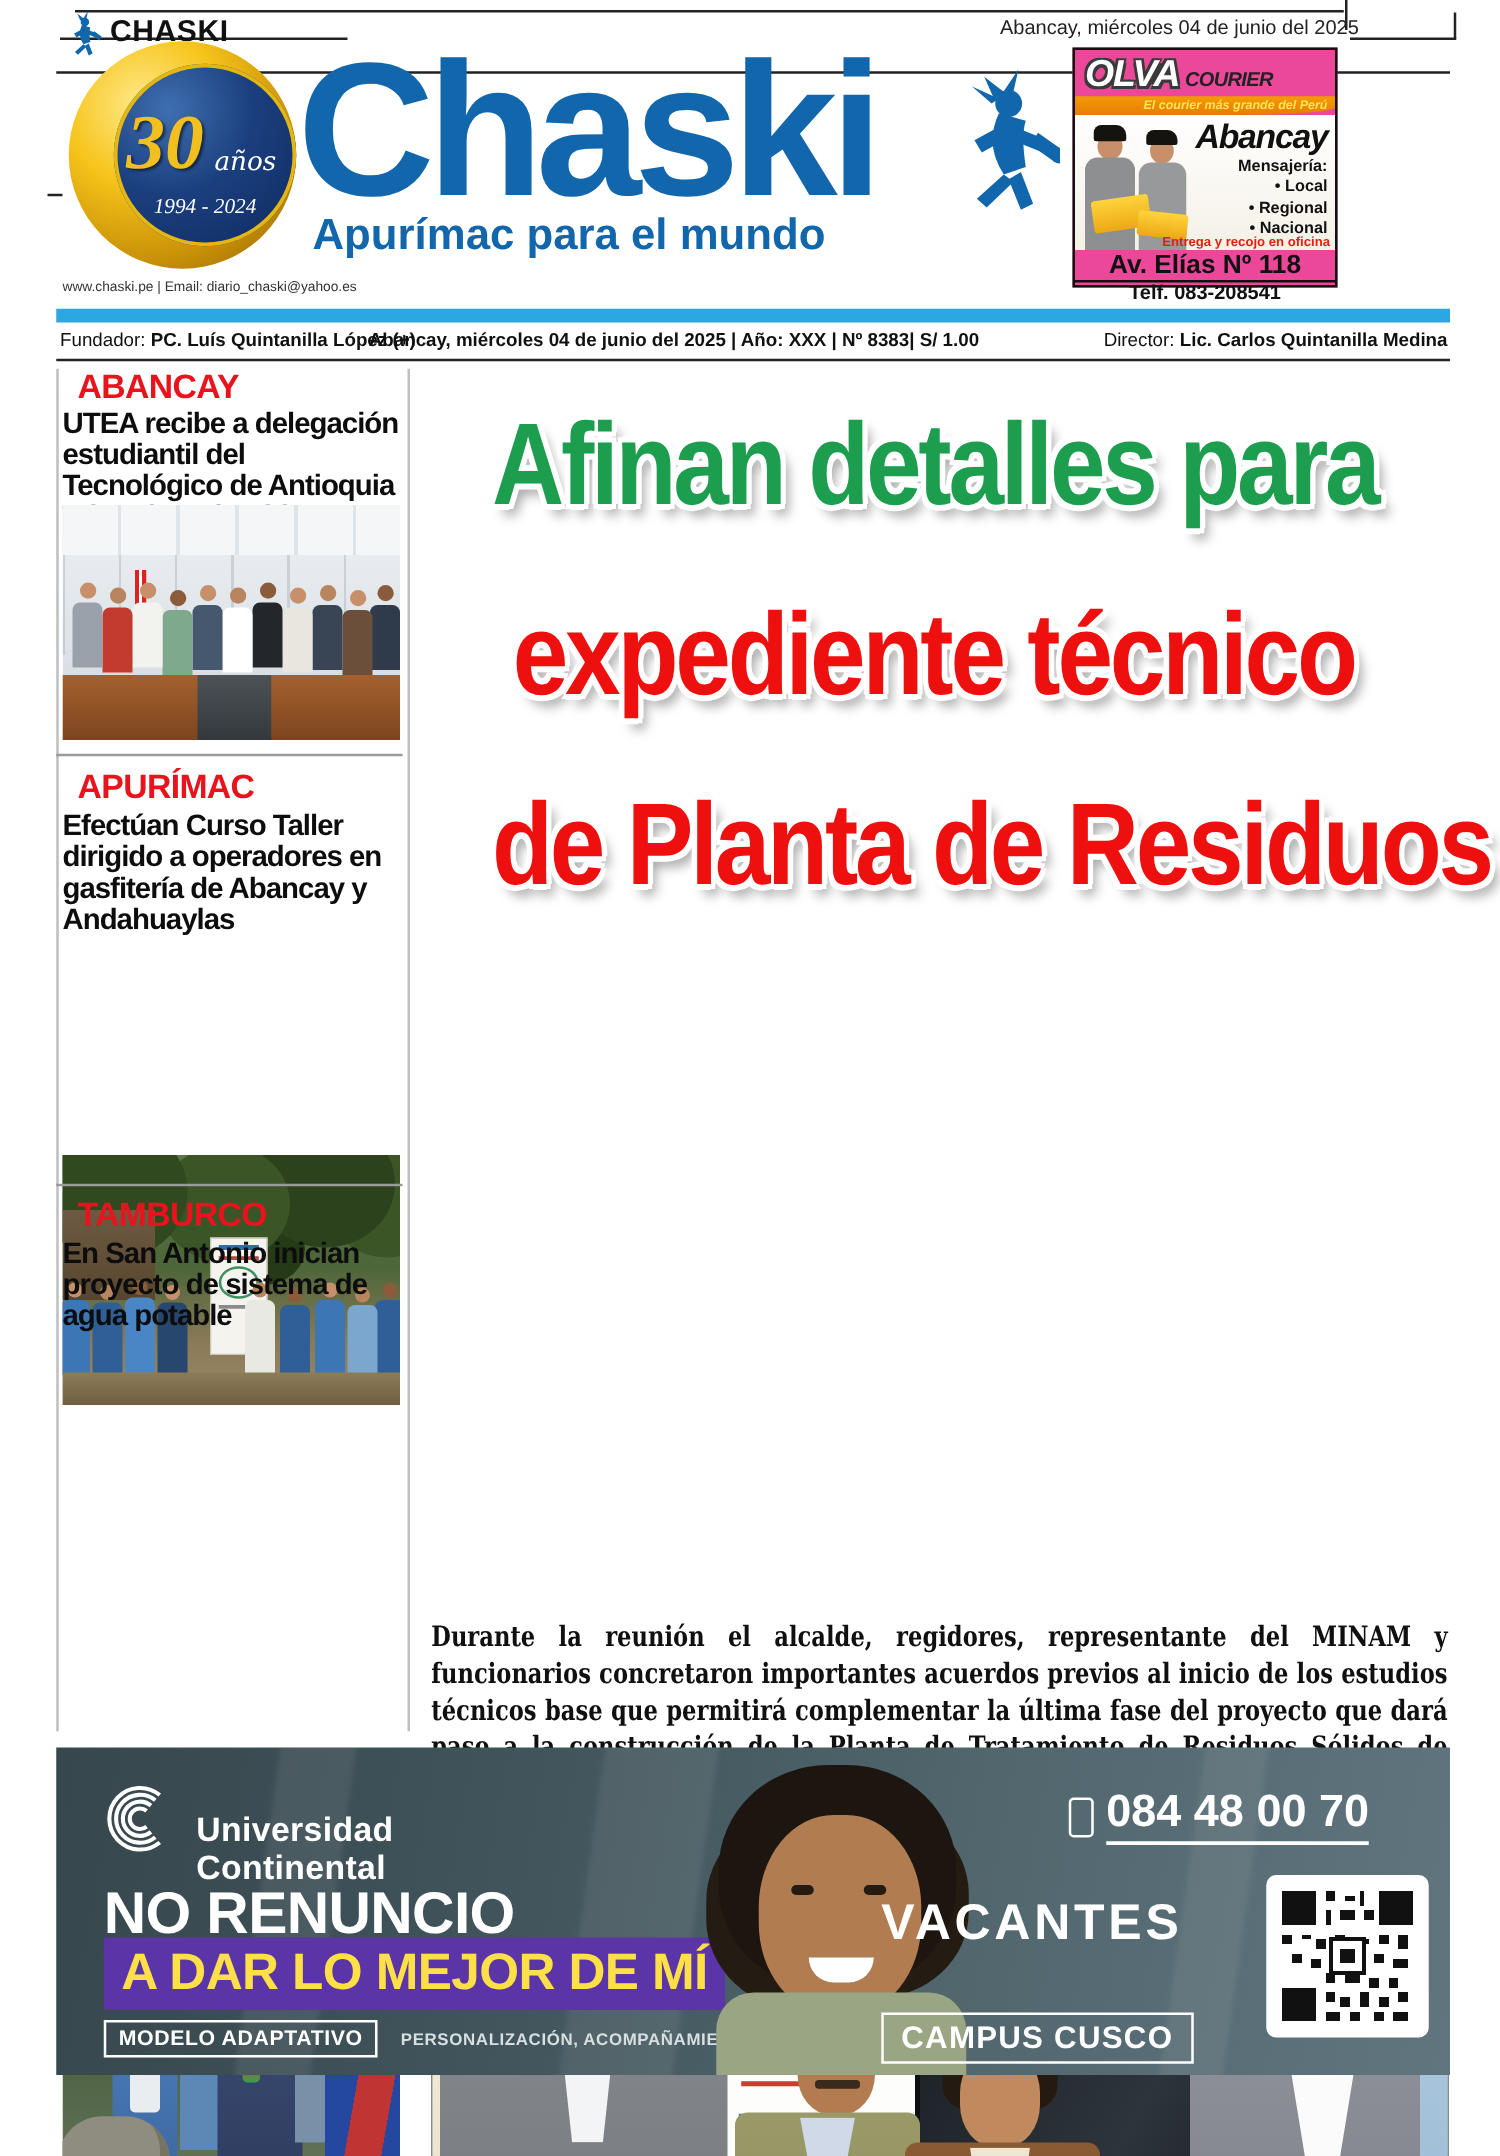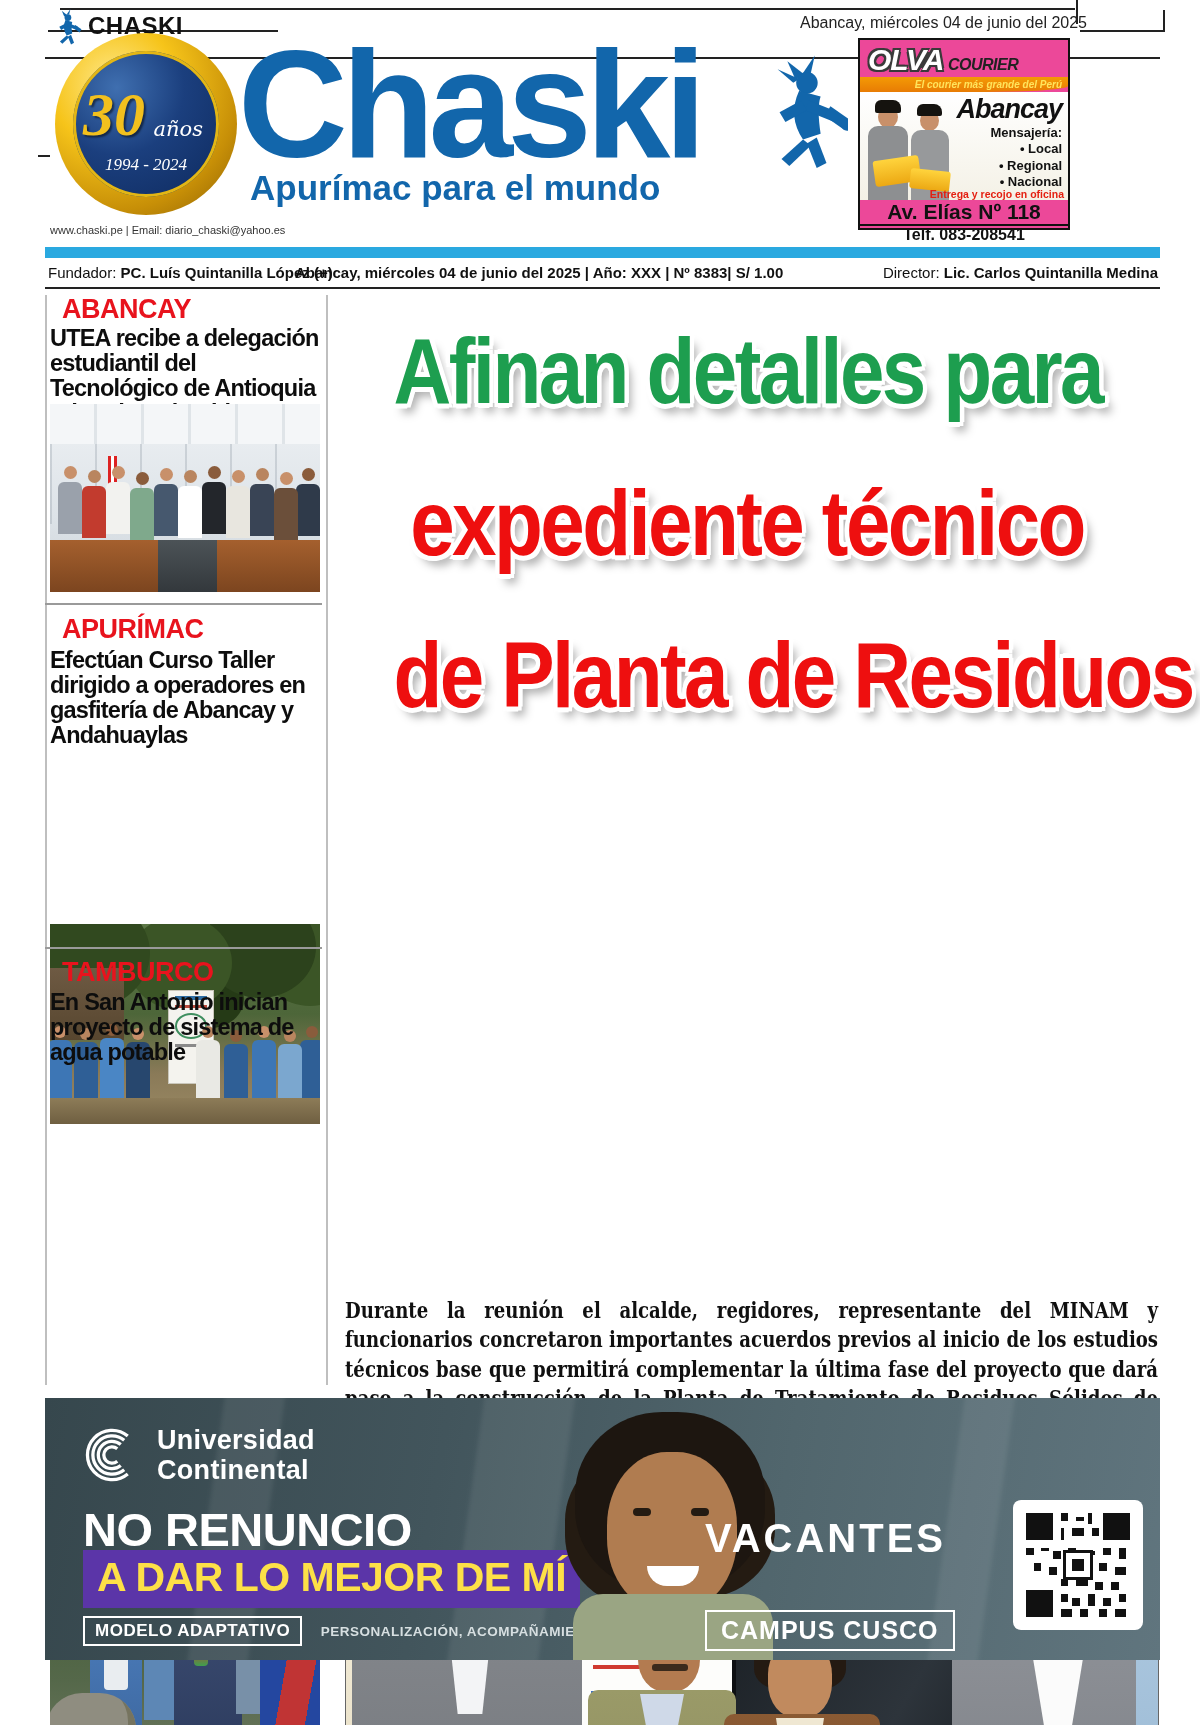--- a/index.html
+++ b/index.html
@@ -6,21 +6,21 @@
   .page{position:relative;width:1200px;height:1725px;background:#fff;margin:0 auto;
         font-family:"Liberation Sans",sans-serif;overflow:hidden;}
   .abs{position:absolute;}
   
   .cropline{background:#222;}
   .tab-label{font-weight:bold;font-size:24px;color:#111;letter-spacing:.5px;}
   .top-date{font-size:16px;color:#222;}
   
   .badge{width:182px;height:182px;border-radius:50%;
          background:radial-gradient(circle at 32% 28%,#ffe98a 0%,#f6c41a 35%,#c78f07 70%,#8a5e03 100%);
-         display:flex;align-items:center;justify-content:center;}
+         display:flex;align-items:center;justify-content:flex-end;}
   .badge-inner{width:146px;height:146px;border-radius:50%;
          background:radial-gradient(circle at 30% 25%,#3f6fb0 0%,#1b3f7e 45%,#0e2a5e 100%);
          position:relative;box-shadow:inset 0 0 0 3px #e3b614;}
   .badge-30{position:absolute;left:10px;top:28px;font-size:62px;font-weight:bold;font-style:italic;
          color:#f2c01e;font-family:"Liberation Serif",serif;text-shadow:2px 2px 2px rgba(0,0,0,.5);}
   .badge-anios{position:absolute;right:16px;top:66px;color:#fff;font-style:italic;
          font-family:"DejaVu Serif",serif;font-size:21px;}
   .badge-years{position:absolute;left:0;right:0;bottom:22px;text-align:center;color:#fff;
          font-style:italic;font-size:17px;font-family:"Liberation Serif",serif;}
   .main-title{font-weight:bold;color:#1266ab;font-size:152px;line-height:1;letter-spacing:-6px;}
@@ -55,21 +55,21 @@
                   0 -5px 0 #fff,0 5px 0 #fff,-5px 0 0 #fff,5px 0 0 #fff,
                   7px 9px 10px rgba(0,0,0,.35);}
   .hl-green{color:#1d9e4f;}
   .hl-red{color:#ee0f0f;}
   .caption-outer{overflow:visible;}
   .caption{font-family:"DejaVu Serif",serif;font-weight:bold;color:#101010;font-size:22.5px;
       line-height:1.3;text-align:justify;width:1010px;transform:scaleX(.805);transform-origin:left top;}
   
   .uc-ad{background:linear-gradient(100deg,#36474d 0%,#42555c 35%,#51666d 65%,#60757e 100%);overflow:hidden;}
   .uc-streak{position:absolute;background:rgba(255,255,255,.07);filter:blur(2px);}
-  .uc-logo-text{color:#fff;font-size:27px;line-height:1.1;font-weight:bold;letter-spacing:.3px;}
+  .uc-logo-text{color:#fff;font-size:27px;line-height:1.1;font-weight:bold;letter-spacing:.3px;margin-top:24px;}
   .uc-h1{color:#fff;font-weight:800;font-size:47px;letter-spacing:-.5px;}
   .uc-h2{display:inline-block;background:#5b35a8;color:#fde047;font-weight:700;font-size:41px;
          padding:4px 14px 7px 14px;letter-spacing:-.5px;}
   .uc-badge{display:inline-block;border:2px solid #fff;color:#fff;font-weight:800;font-size:17px;
          padding:3px 10px;letter-spacing:.5px;}
   .uc-badge-note{color:#d7dfe1;font-weight:bold;font-size:13.5px;letter-spacing:.5px;}
   .uc-phone{color:#fff;font-weight:800;font-size:36px;border-bottom:3px solid #fff;padding-bottom:4px;}
   .uc-vac{color:#fff;font-weight:600;font-size:40px;letter-spacing:3px;line-height:1.12;}
   .uc-campus{display:inline-block;border:2px solid #fff;color:#fff;font-weight:800;font-size:25px;
          padding:4px 14px;letter-spacing:1px;}
@@ -379,20 +379,23 @@
     </div>
 
     <div class="abs" style="left:470px;top:0;width:310px;height:262px;overflow:hidden">
       <div style="position:absolute;left:60px;top:14px;width:190px;height:180px;border-radius:46%;background:#1d1610;box-shadow:-20px 26px 0 -10px #241b12,24px 20px 0 -14px #241b12"></div>
       <div style="position:absolute;left:92px;top:54px;width:130px;height:160px;border-radius:46%;background:#b07c50"></div>
       <div style="position:absolute;left:118px;top:110px;width:18px;height:8px;border-radius:4px;background:#241b12;box-shadow:58px 0 0 #241b12"></div>
       <div style="position:absolute;left:132px;top:168px;width:52px;height:20px;border-radius:0 0 26px 26px;background:#fff"></div>
       <div style="position:absolute;left:58px;top:196px;width:200px;height:80px;border-radius:30px 30px 0 0;background:#9aa583"></div>
     </div>
 
+    <div class="abs" style="left:810px;top:30px;white-space:nowrap">
+      <span class="phone-ic"></span><span class="uc-phone">084 48 00 70</span>
+    </div>
     <div class="abs uc-vac" style="left:660px;top:118px">
       <div>VACANTES</div>
     </div>
     <div class="abs" style="left:660px;top:212px">
       <span class="uc-campus">CAMPUS CUSCO</span>
     </div>
 
     <div class="abs" style="left:968px;top:102px;width:130px;height:130px;background:#fff;border-radius:8px;display:flex;align-items:center;justify-content:center">
       <svg viewBox="0 0 29 29" width="112" height="112" shape-rendering="crispEdges">
         <g fill="#111">

